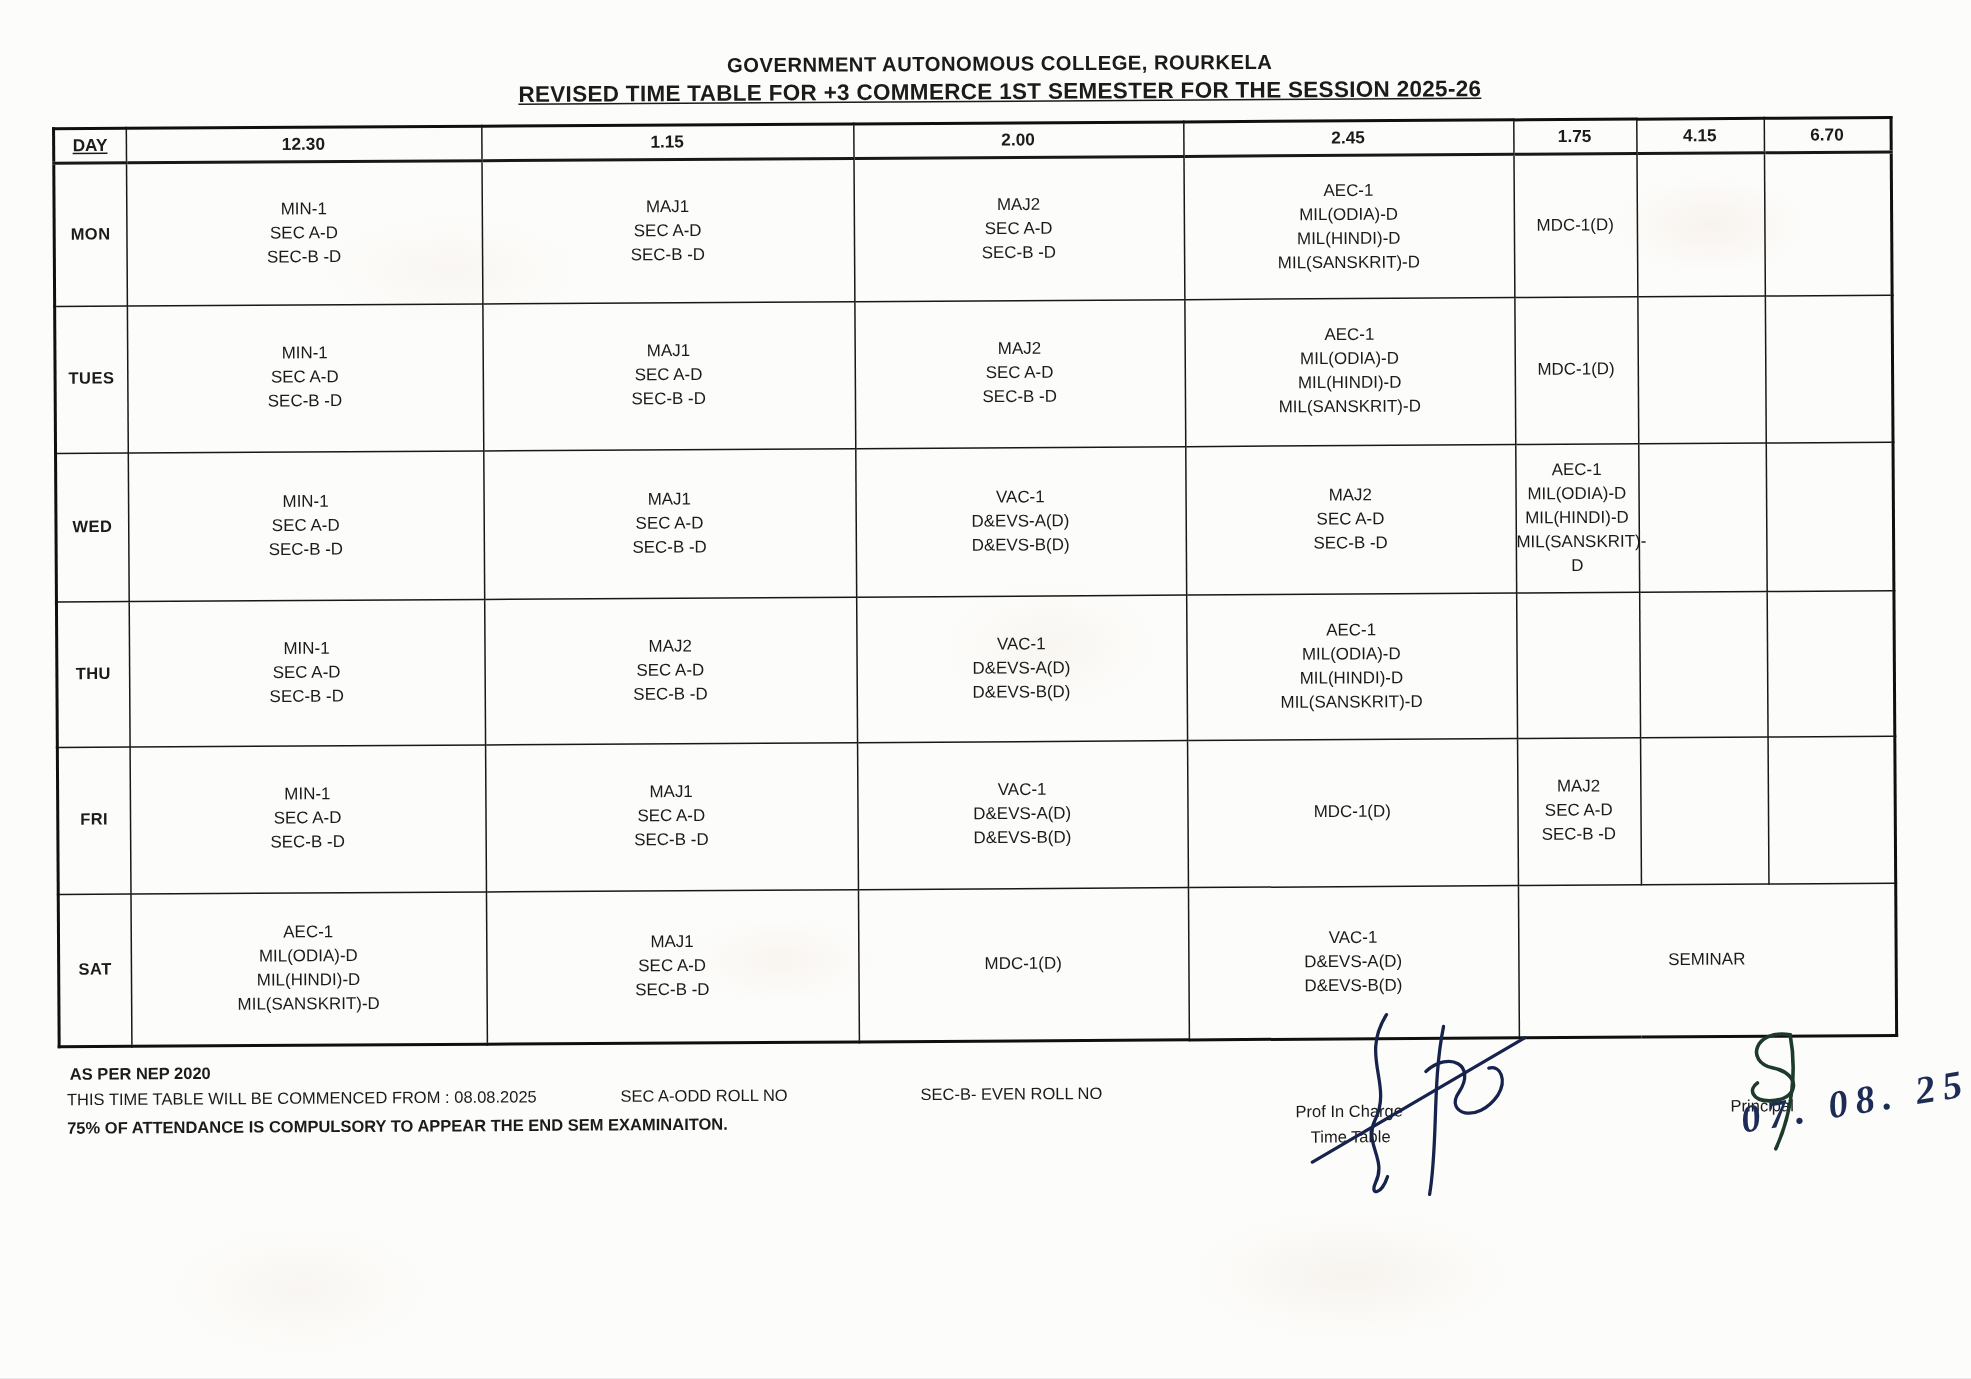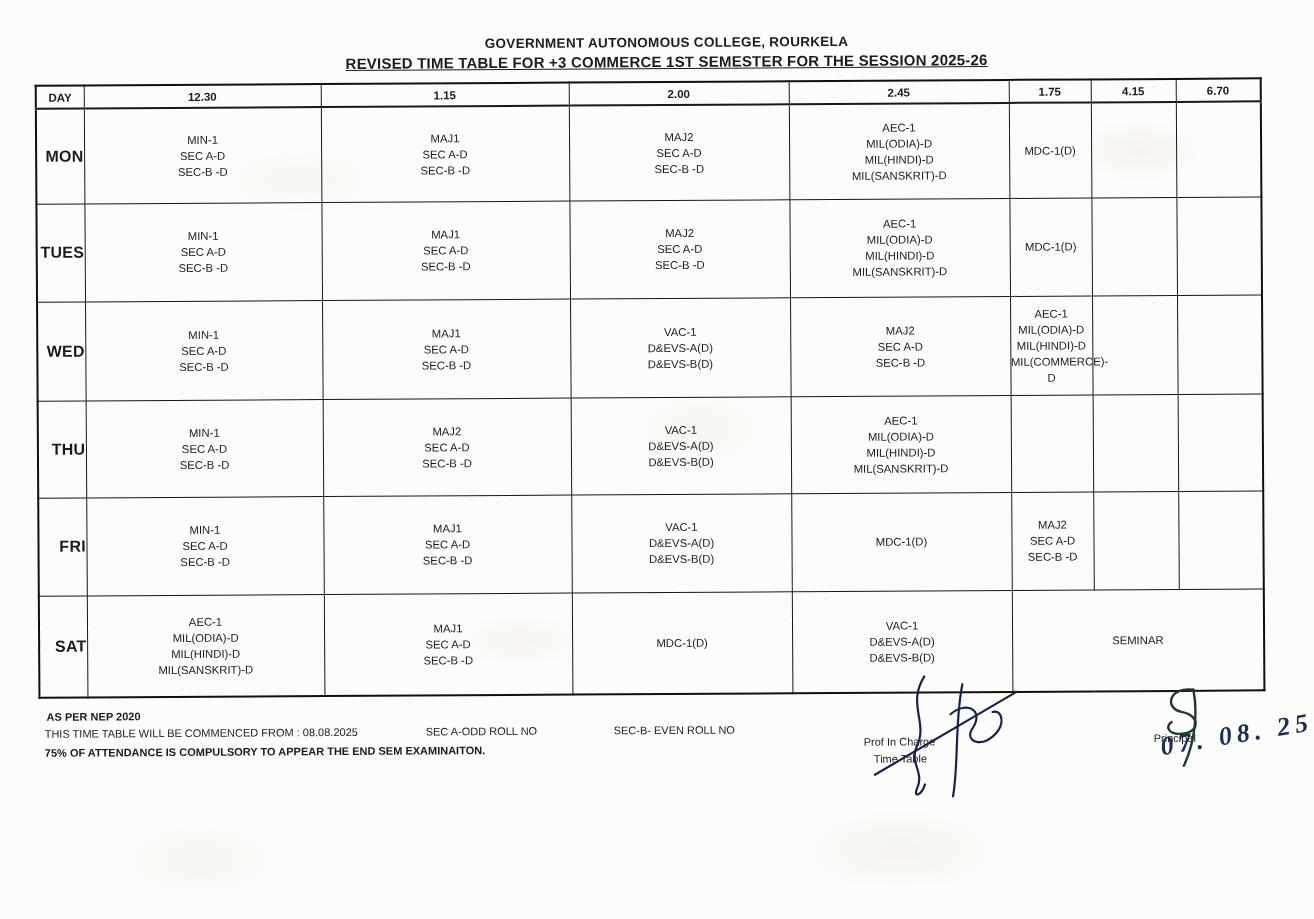--- a/index.html
+++ b/index.html
@@ -21,22 +21,22 @@
   .title-block { position:absolute; top:35px; left:0; width:100%; text-align:center; }
   .college-title { font-size:13.5px; font-weight:600; letter-spacing:0.3px; }
   .tt-subtitle  { font-size:15px; font-weight:bold; letter-spacing:0.2px;
                   text-decoration:underline; margin-top:3px; display:inline-block; }
 
   table#tt { position:absolute; left:37px; top:81px; width:1225px;
              border-collapse:collapse; table-layout:fixed;
              border:2.5px solid #101010; }
   #tt th, #tt td { border:1.5px solid #181818; padding:0; }
   #tt thead th { height:21px; font-size:11.5px; font-weight:bold; text-align:center; vertical-align:middle; border-bottom-width:2px; }
-  #tt thead th .u { }
-  #tt td.day  { font-weight:bold; font-size:16px; text-align:right; vertical-align:middle; letter-spacing:0.3px; }
+  #tt thead th .u { text-decoration:underline; }
+  #tt td.day  { font-weight:bold; font-size:11px; text-align:center; vertical-align:middle; letter-spacing:0.3px; }
   #tt td.slot { text-align:center; vertical-align:middle; font-size:11.3px; }
   #tt .line { line-height:16px; }
   #tt tbody tr:nth-child(1){ height:95px; }
   #tt tbody tr:nth-child(2){ height:98px; }
   #tt tbody tr:nth-child(3){ height:99px; }
   #tt tbody tr:nth-child(4){ height:97px; }
   #tt tbody tr:nth-child(5){ height:98px; }
   #tt tbody tr:nth-child(6){ height:102px; }
 
   .note { position:absolute; font-size:11px; white-space:nowrap; }
@@ -163,21 +163,21 @@
             </td>
             <td class="slot">
               <div class="line">MAJ2</div>
               <div class="line">SEC A-D</div>
               <div class="line">SEC-B -D</div>
             </td>
             <td class="slot">
               <div class="line">AEC-1</div>
               <div class="line">MIL(ODIA)-D</div>
               <div class="line">MIL(HINDI)-D</div>
-              <div class="line">MIL(COMMERCE)-</div>
+              <div class="line">MIL(SANSKRIT)-</div>
               <div class="line">D</div>
             </td>
             <td class="slot"></td>
             <td class="slot"></td>
           </tr>
           <tr>
             <td class="day">THU</td>
             <td class="slot">
               <div class="line">MIN-1</div>
               <div class="line">SEC A-D</div>
@@ -254,21 +254,21 @@
             </td>
             <td class="slot" colspan="3">
               <div class="line">SEMINAR</div>
             </td>
           </tr>
         </tbody>
     </table>
 
     <div class="note b" style="left:45px; top:707px;">AS PER NEP 2020</div>
     <div class="note" style="left:43px; top:724px;">THIS TIME TABLE WILL BE COMMENCED FROM : 08.08.2025</div>
-    <div class="note" style="left:424px; top:724px;text-align:right;">SEC A-ODD ROLL NO</div>
+    <div class="note" style="left:412px; top:724px;text-align:right;">SEC A-ODD ROLL NO</div>
     <div class="note" style="left:612px; top:724px;">SEC-B- EVEN ROLL NO</div>
     <div class="note b" style="left:43px; top:743px;">75% OF ATTENDANCE IS COMPULSORY TO APPEAR THE END SEM EXAMINAITON.</div>
 
     <div class="sig-label" style="left:862px; top:737px;">Prof In Charge</div>
     <div class="sig-label" style="left:872px; top:754px;">Time Table</div>
 
     <svg class="sig-svg" style="left:865px; top:672px;" width="170" height="130" viewBox="0 0 170 130">
       <g fill="none" stroke="#16234d" stroke-width="2.2" stroke-linecap="round">
         <path d="M58,6 C40,34 62,52 50,76 C42,92 58,102 50,118 C46,127 54,126 58,114"></path>
         <path d="M150,22 L8,104"></path>

